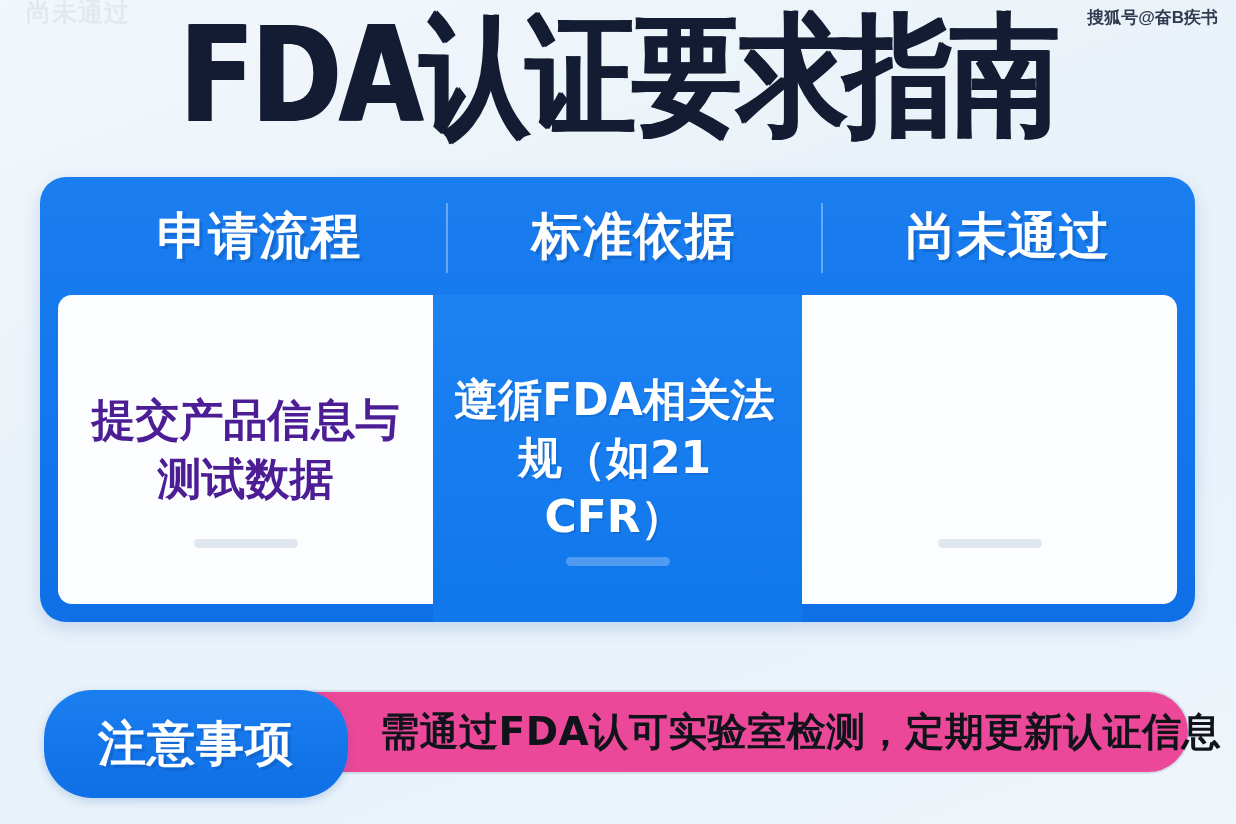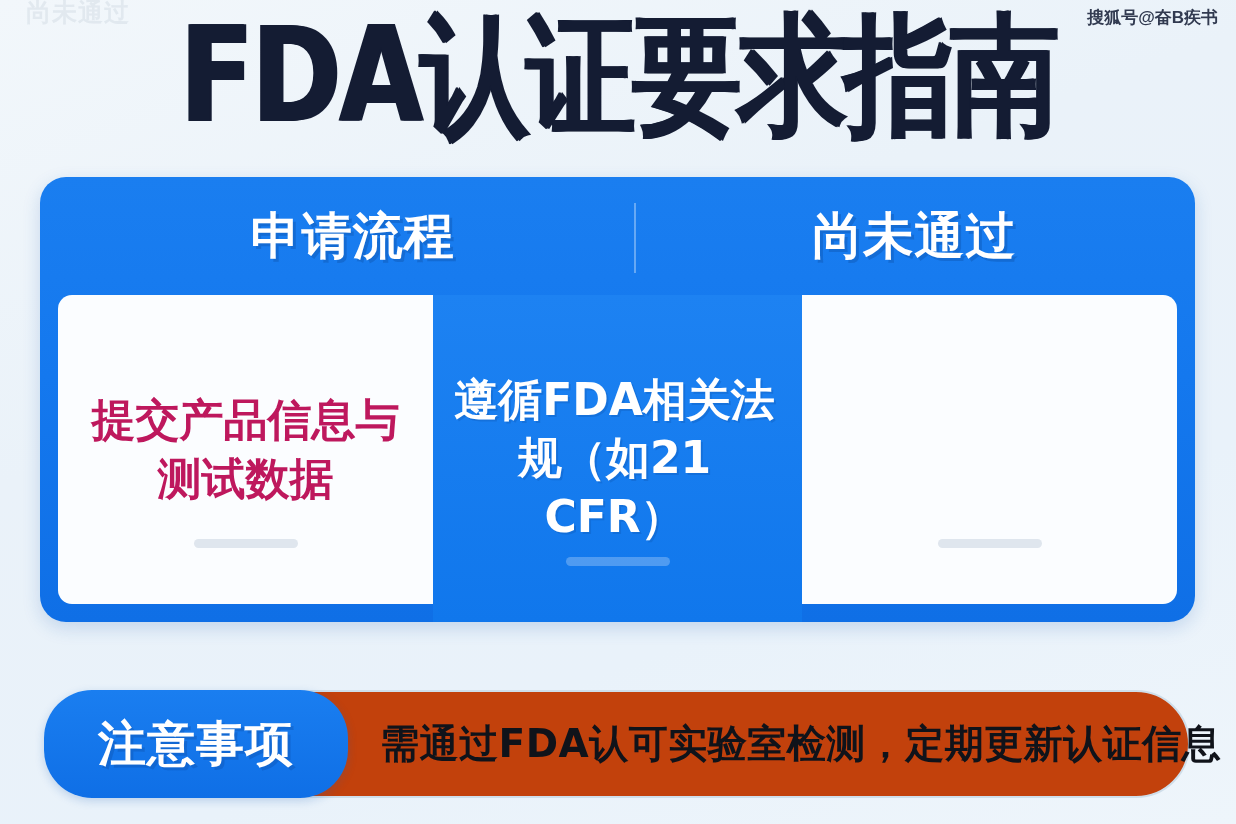--- a/index.html
+++ b/index.html
@@ -148,21 +148,21 @@
     background: linear-gradient(180deg, #1d82f2 0%, #1077ec 100%);
     margin: 0;
     padding-left: 8px;
   }
 
   .card-text {
     font-family: "DejaVu Sans", "Liberation Sans", sans-serif;
     font-size: 44px;
     line-height: 1.32;
     font-weight: 700;
-    color: #be185d;
+    color: #4c1d95;
     text-align: center;
     letter-spacing: 0px;
     max-width: 340px;
   }
   .card.highlight .card-text {
     color: #ffffff;
     text-shadow: 2px 2px 0 rgba(10, 70, 150, 0.22);
     font-weight: 700;
   }
 
@@ -179,22 +179,22 @@
   .card.highlight .card-divider {
     background: rgba(255,255,255,0.26);
   }
 
   
   .notice {
     position: absolute;
     left: 48px;
     top: 690px;
     width: 1142px;
-    height: 108px;
-    background: #c2410c;
+    height: 84px;
+    background: #ec4899;
     border: 2px solid #cfdeea;
     border-radius: 54px;
     display: flex;
     align-items: center;
     overflow: visible;
   }
   .notice-badge {
     position: absolute;
     left: -6px;
     top: -2px;
@@ -237,20 +237,23 @@
   <div class="main-title">FDA认证要求指南</div>
 </div>
 
 <div class="panel">
 
   <div class="panel-head">
     <div class="head-cell">
       <span class="head-label">申请流程</span>
     </div>
     <div class="head-cell">
+      <span class="head-label">标准依据</span>
+    </div>
+    <div class="head-cell">
       <span class="head-label">尚未通过</span>
     </div>
   </div>
 
   <div class="panel-body">
 
     <div class="card light first">
       <div class="card-text">提交产品信息与测试数据</div>
       <div class="card-divider"></div>
     </div>

